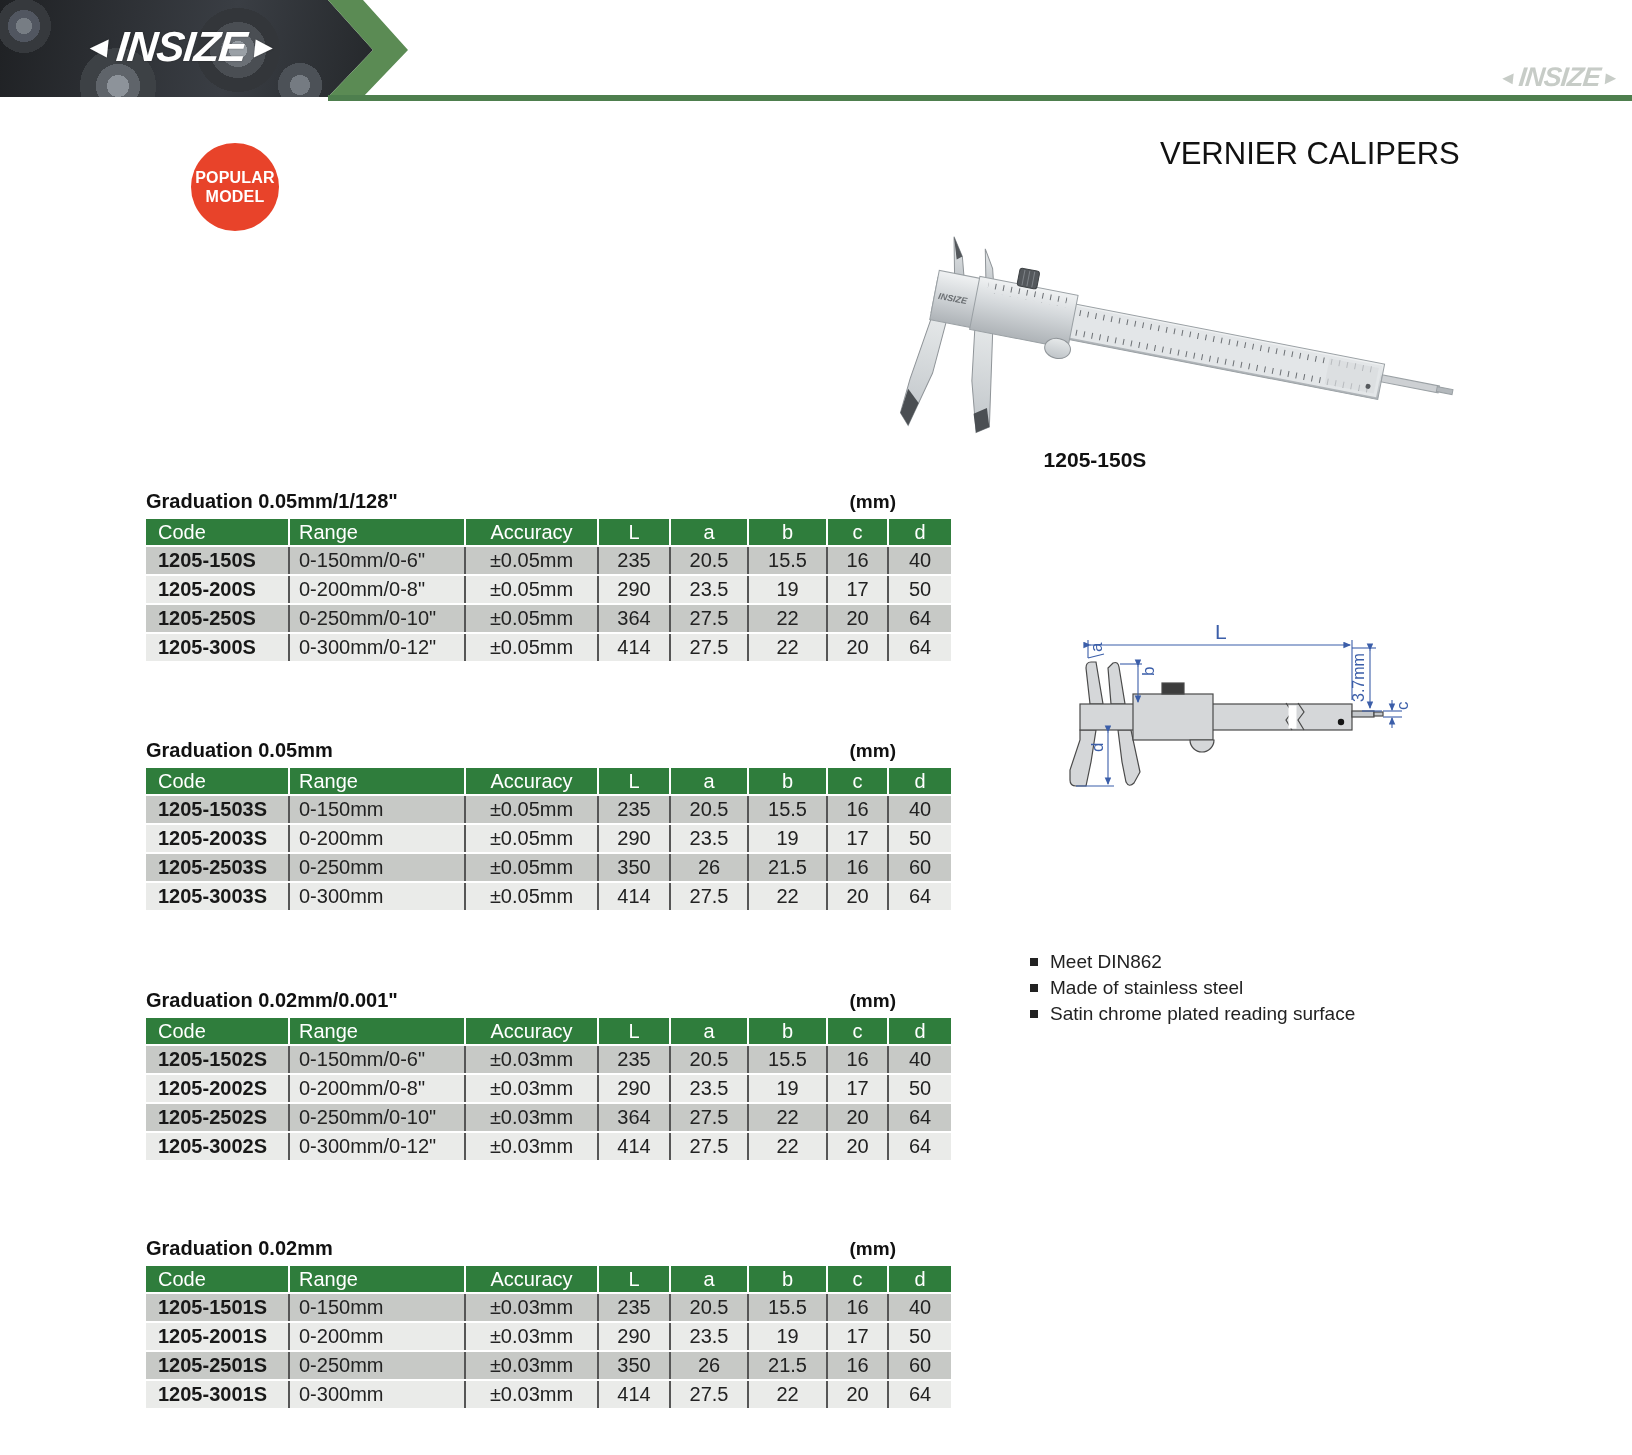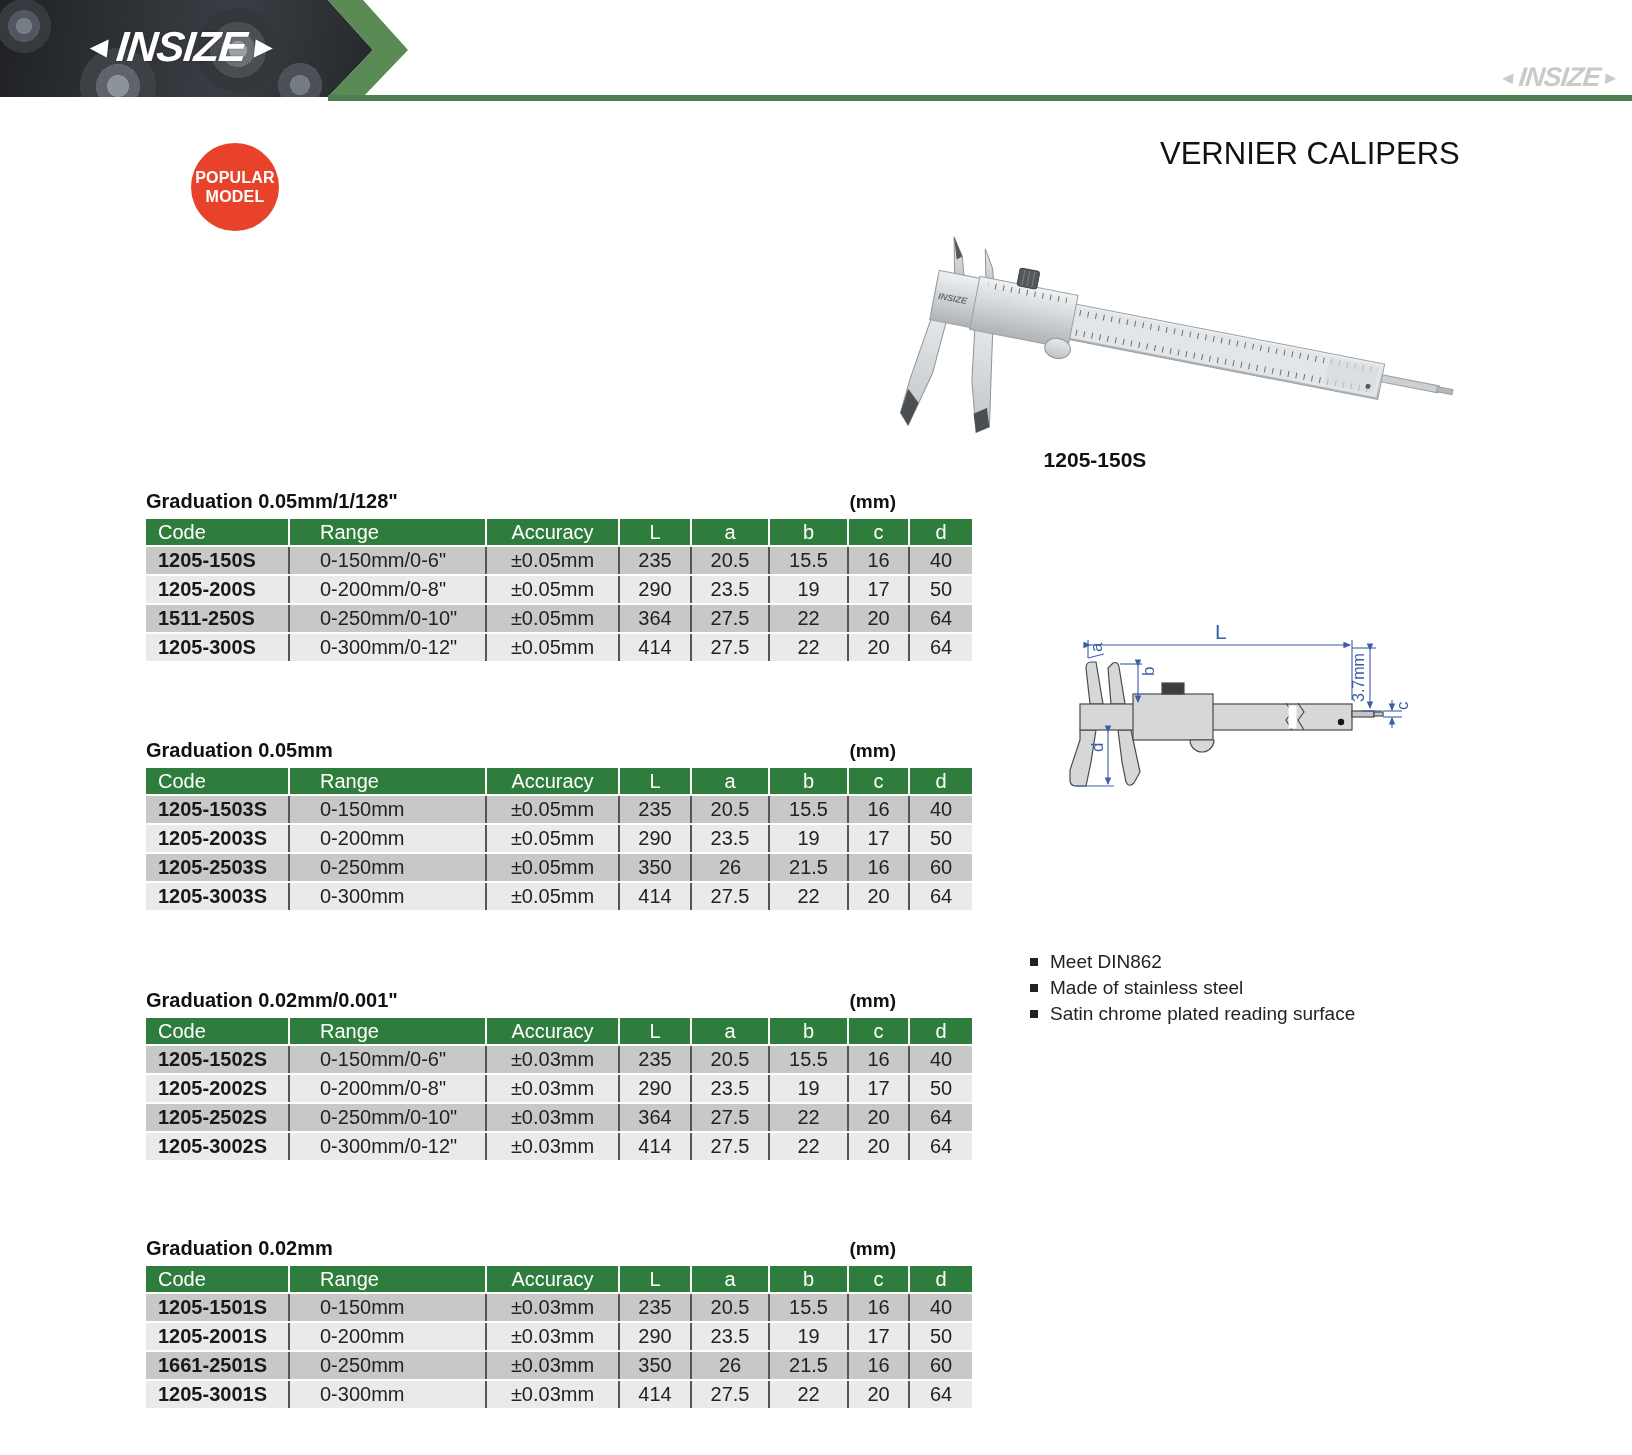--- a/index.html
+++ b/index.html
@@ -69,21 +69,21 @@
   table.spec th,table.spec td{
     font-size:20px;padding:0 4px;height:27px;white-space:nowrap;overflow:hidden;
     border-bottom:2px solid #fff;text-align:center;
   }
   table.spec th{background:#2f7d3c;color:#fff;font-weight:normal;height:26px;}
   table.spec th:not(:first-child){border-left:2px solid #fff;}
   table.spec td:not(:first-child){border-left:2px solid #565656;}
   table.spec tbody tr:nth-child(odd) td{background:#c7c9c6;}
   table.spec tbody tr:nth-child(even) td{background:#eaebe9;}
   table.spec th:nth-child(1),table.spec td:nth-child(1){width:126px;text-align:left;padding-left:12px;}
-  table.spec th:nth-child(2),table.spec td:nth-child(2){width:161px;text-align:left;padding-left:30px;}
+  table.spec th:nth-child(2),table.spec td:nth-child(2){width:161px;text-align:left;padding-left:9px;}
   table.spec th:nth-child(3),table.spec td:nth-child(3){width:123px;}
   table.spec th:nth-child(4),table.spec td:nth-child(4){width:62px;}
   table.spec th:nth-child(5),table.spec td:nth-child(5){width:68px;}
   table.spec th:nth-child(6),table.spec td:nth-child(6){width:69px;}
   table.spec th:nth-child(7),table.spec td:nth-child(7){width:51px;}
   table.spec th:nth-child(8),table.spec td:nth-child(8){width:54px;}
   table.spec td:nth-child(1){font-weight:bold;color:#181818;}
   table.spec td{color:#222;}
 </style>
 </head>
@@ -265,21 +265,21 @@
             <td>1205-200S</td>
             <td>0-200mm/0-8"</td>
             <td>±0.05mm</td>
             <td>290</td>
             <td>23.5</td>
             <td>19</td>
             <td>17</td>
             <td>50</td>
           </tr>
           <tr>
-            <td>1511-250S</td>
+            <td>1205-250S</td>
             <td>0-250mm/0-10"</td>
             <td>±0.05mm</td>
             <td>364</td>
             <td>27.5</td>
             <td>22</td>
             <td>20</td>
             <td>64</td>
           </tr>
           <tr>
             <td>1205-300S</td>
@@ -454,21 +454,21 @@
             <td>1205-2001S</td>
             <td>0-200mm</td>
             <td>±0.03mm</td>
             <td>290</td>
             <td>23.5</td>
             <td>19</td>
             <td>17</td>
             <td>50</td>
           </tr>
           <tr>
-            <td>1661-2501S</td>
+            <td>1205-2501S</td>
             <td>0-250mm</td>
             <td>±0.03mm</td>
             <td>350</td>
             <td>26</td>
             <td>21.5</td>
             <td>16</td>
             <td>60</td>
           </tr>
           <tr>
             <td>1205-3001S</td>

